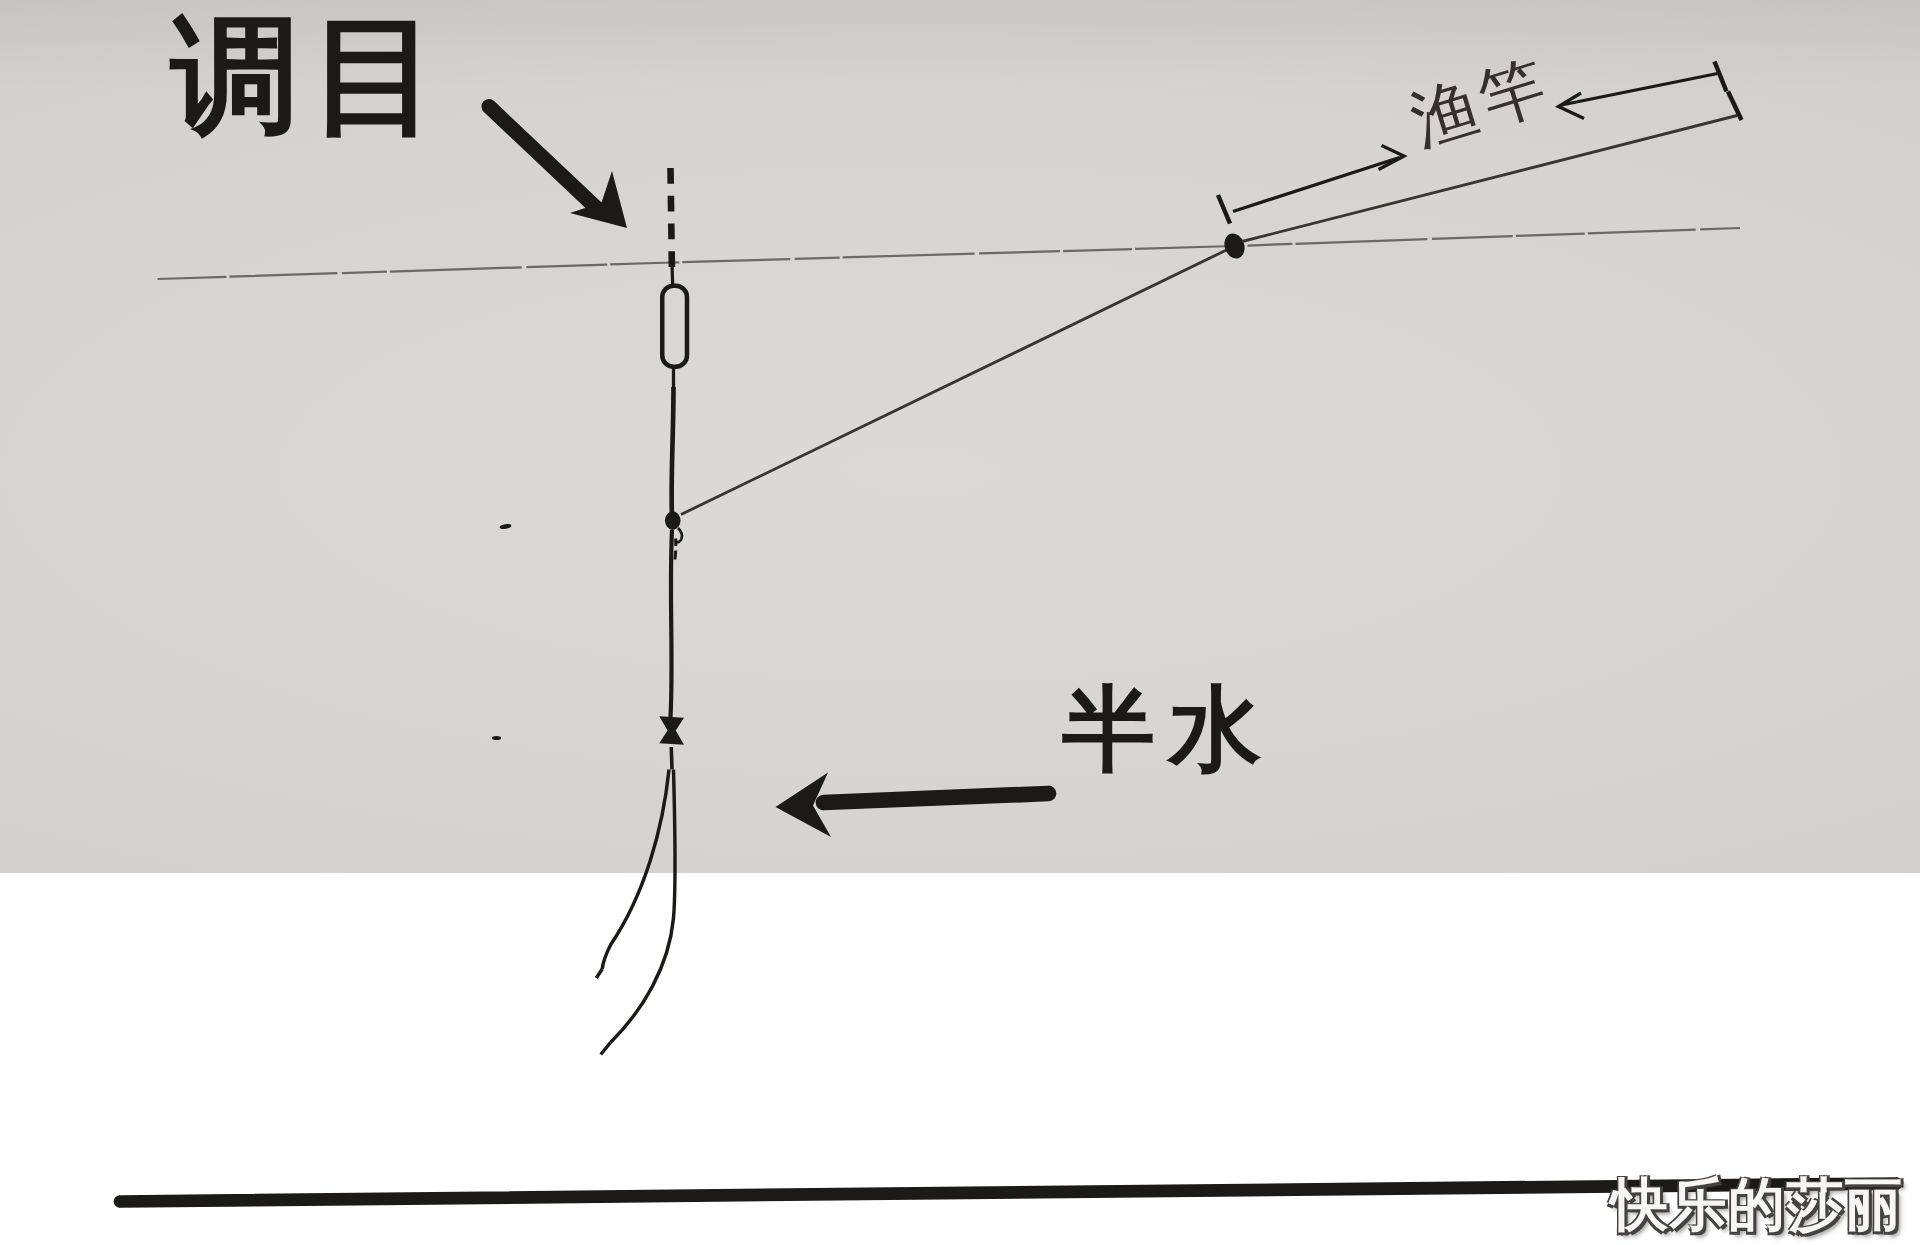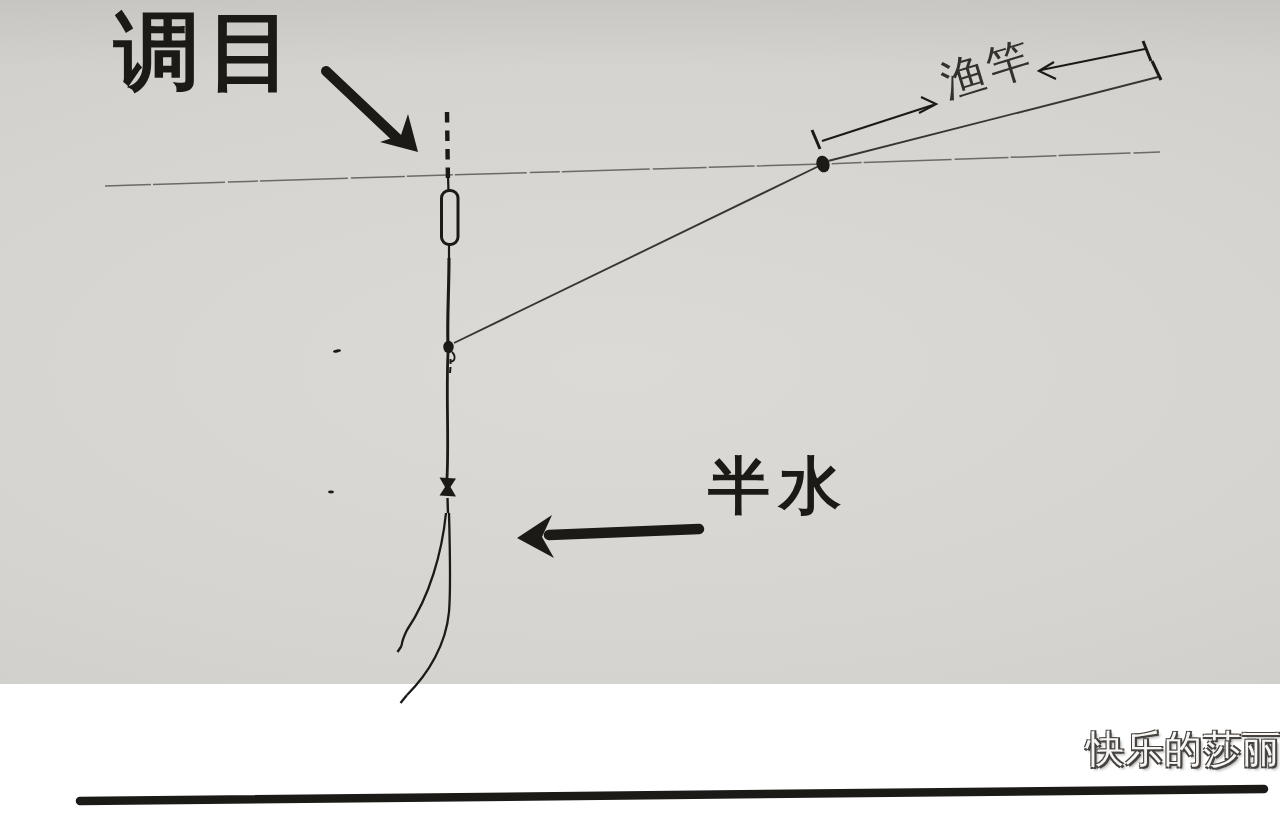--- a/index.html
+++ b/index.html
@@ -1,21 +1,21 @@
 <!DOCTYPE html>
 <html style="--c-paper: #d6d4d1; --c-paper_edge: #c0beba; --c-ink: #1b1a17; --c-ink_light: #39352f; --c-faint: #5b5751; --c-watermark_fill: #f7f6f4; --c-watermark_outline: #45423f;"><head>
 <meta charset="utf-8">
 <style>
   html,body{margin:0;padding:0;}
   body{
     width:1280px;height:830px;overflow:hidden;
     font-family:"DejaVu Sans","Liberation Sans",sans-serif;
   }
   .photo{
-    position:relative;width:1280px;height:684px;
+    position:relative;width:1280px;height:582px;
     background:
       linear-gradient(180deg, rgba(90,88,86,.08) 0%, rgba(0,0,0,0) 10%),
       radial-gradient(130% 95% at 48% 54%,
         #dcdad7 0%, var(--c-paper,#d6d4d1) 45%, #cfcdca 74%, var(--c-paper_edge,#c0beba) 100%);
   }
   svg{position:absolute;left:0;top:0;}
   .s-ink{stroke:var(--c-ink,#1b1a17);fill:none;}
   .f-ink{fill:var(--c-ink,#1b1a17);stroke:none;}
   .s-mid{stroke:var(--c-ink_light,#39352f);fill:none;}
   .s-faint{stroke:var(--c-faint,#5b5751);fill:none;}
@@ -24,30 +24,29 @@
     font-weight:900;line-height:1;white-space:nowrap;
   }
   .label-tiaomu{left:114px;top:8px;font-size:86px;letter-spacing:7px;}
   .label-banshui{left:708px;top:455px;font-size:62px;letter-spacing:9px;}
   .label-rod{
     left:936px;top:62px;font-size:44px;font-weight:500;
     color:#34312c;letter-spacing:3px;
     transform:rotate(-17deg);transform-origin:left top;
   }
   .watermark{
-    position:absolute;left:1074px;top:729px;
-    font-size:38px;font-weight:400;line-height:1.1;letter-spacing:1px;
+    position:absolute;left:1074px;top:783px;
+    font-size:38px;font-weight:700;line-height:1.1;letter-spacing:1px;
     color:var(--c-watermark_fill,#f7f6f4);white-space:nowrap;
     text-shadow:
       2px 2px 0 var(--c-watermark_outline,#45423f),
      -1px -1px 0 var(--c-watermark_outline,#45423f),
       2px -1px 0 var(--c-watermark_outline,#45423f),
      -1px 2px 0 var(--c-watermark_outline,#45423f),
       3px 3px 3px rgba(40,38,36,.45);
-    margin-left: 12px;
   }
 </style>
 </head>
 <body>
 
 <div class="photo">
 
   <svg width="1280" height="830" viewBox="0 0 1280 830">
 
     <polyline class="s-faint" points="105,186 448,175 823,164 1160,152" stroke-width="1.5" opacity="0.85" stroke-dasharray="46 2 72 3 30 2 88 3 54 2"></polyline>

